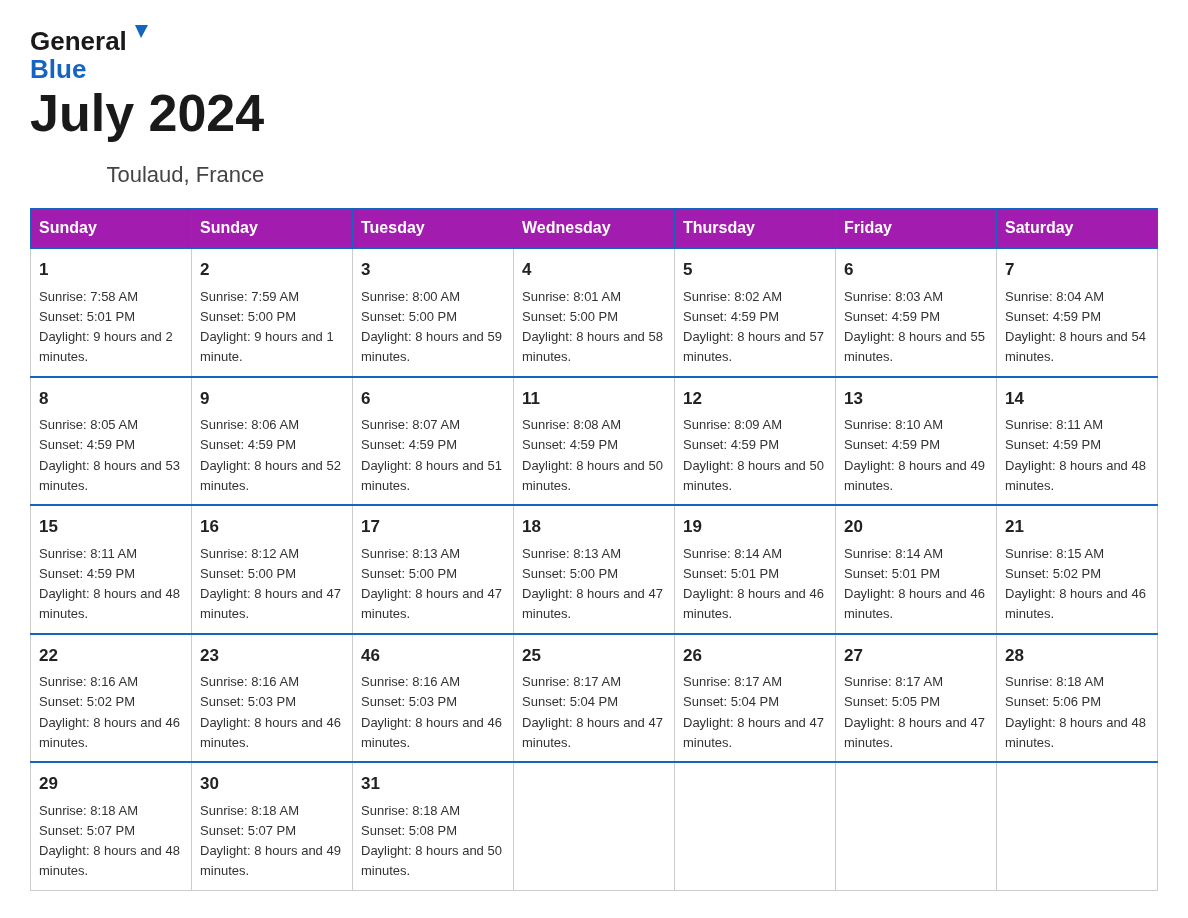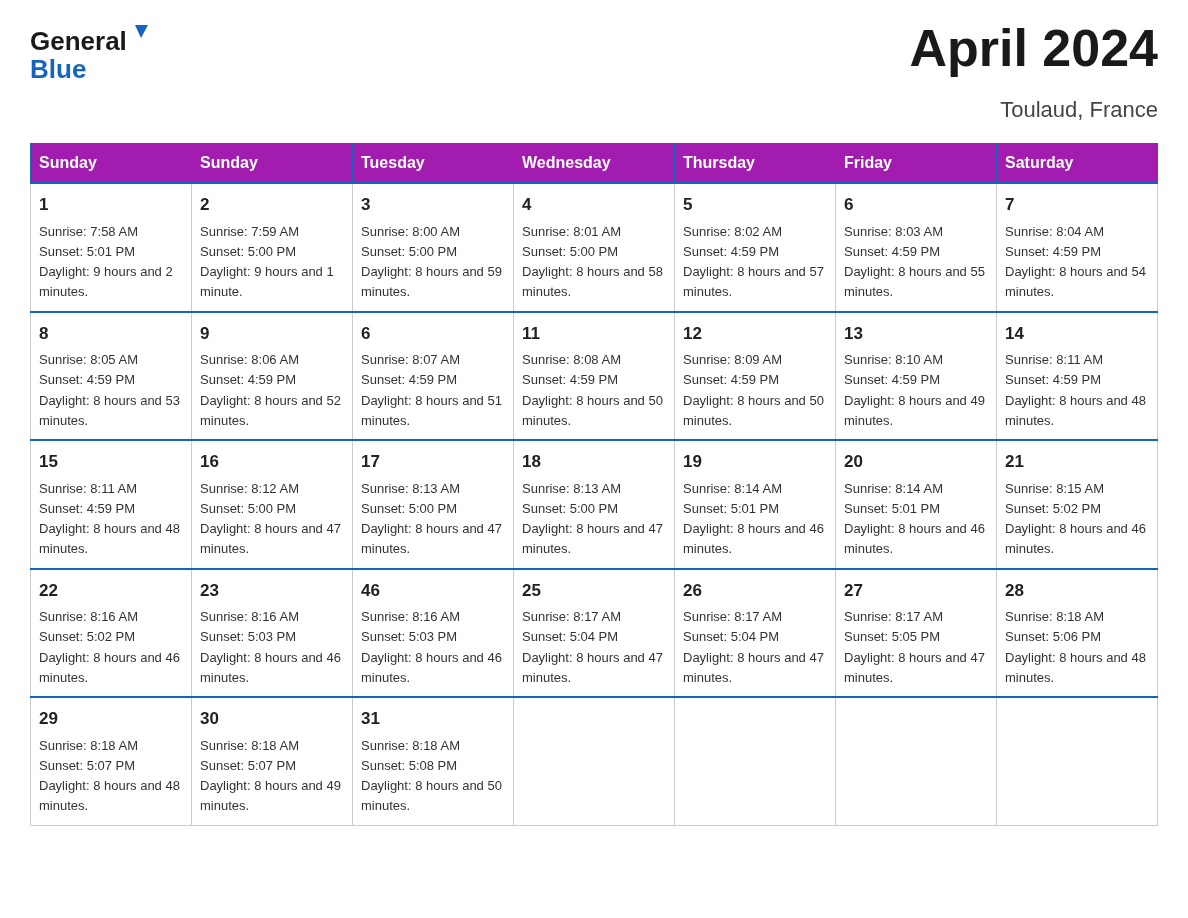--- a/index.html
+++ b/index.html
@@ -9,20 +9,21 @@
       color: #333;
       width: 1188px;
       min-height: 918px;
       padding: 20px 30px;
     }
     .header {
       display: flex;
       justify-content: space-between;
       align-items: flex-start;
       margin-bottom: 20px;
+      flex-direction: column;
     }
     .logo {
       display: flex;
       flex-direction: column;
       align-items: flex-start;
     }
     .title-section {
       text-align: right;
     }
     .month-title {
@@ -96,21 +97,21 @@
     <svg width="130" height="65" viewBox="0 0 130 65">
 
       <text x="0" y="30" font-family="Arial" font-size="26" font-weight="bold" fill="#1a1a1a">General</text>
 
       <polygon points="105,5 118,5 111,18" fill="#1565c0"></polygon>
 
       <text x="0" y="58" font-family="Arial" font-size="26" font-weight="bold" fill="#1565c0">Blue</text>
     </svg>
   </div>
   <div class="title-section">
-    <div class="month-title">April 2024</div>
+    <div class="month-title">July 2024</div>
     <div class="location">Toulaud, France</div>
   </div>
 </div>
 
 <table>
   <thead>
     <tr>
     <th>Sunday</th>
         <th>Sunday</th>
         <th>Tuesday</th>

